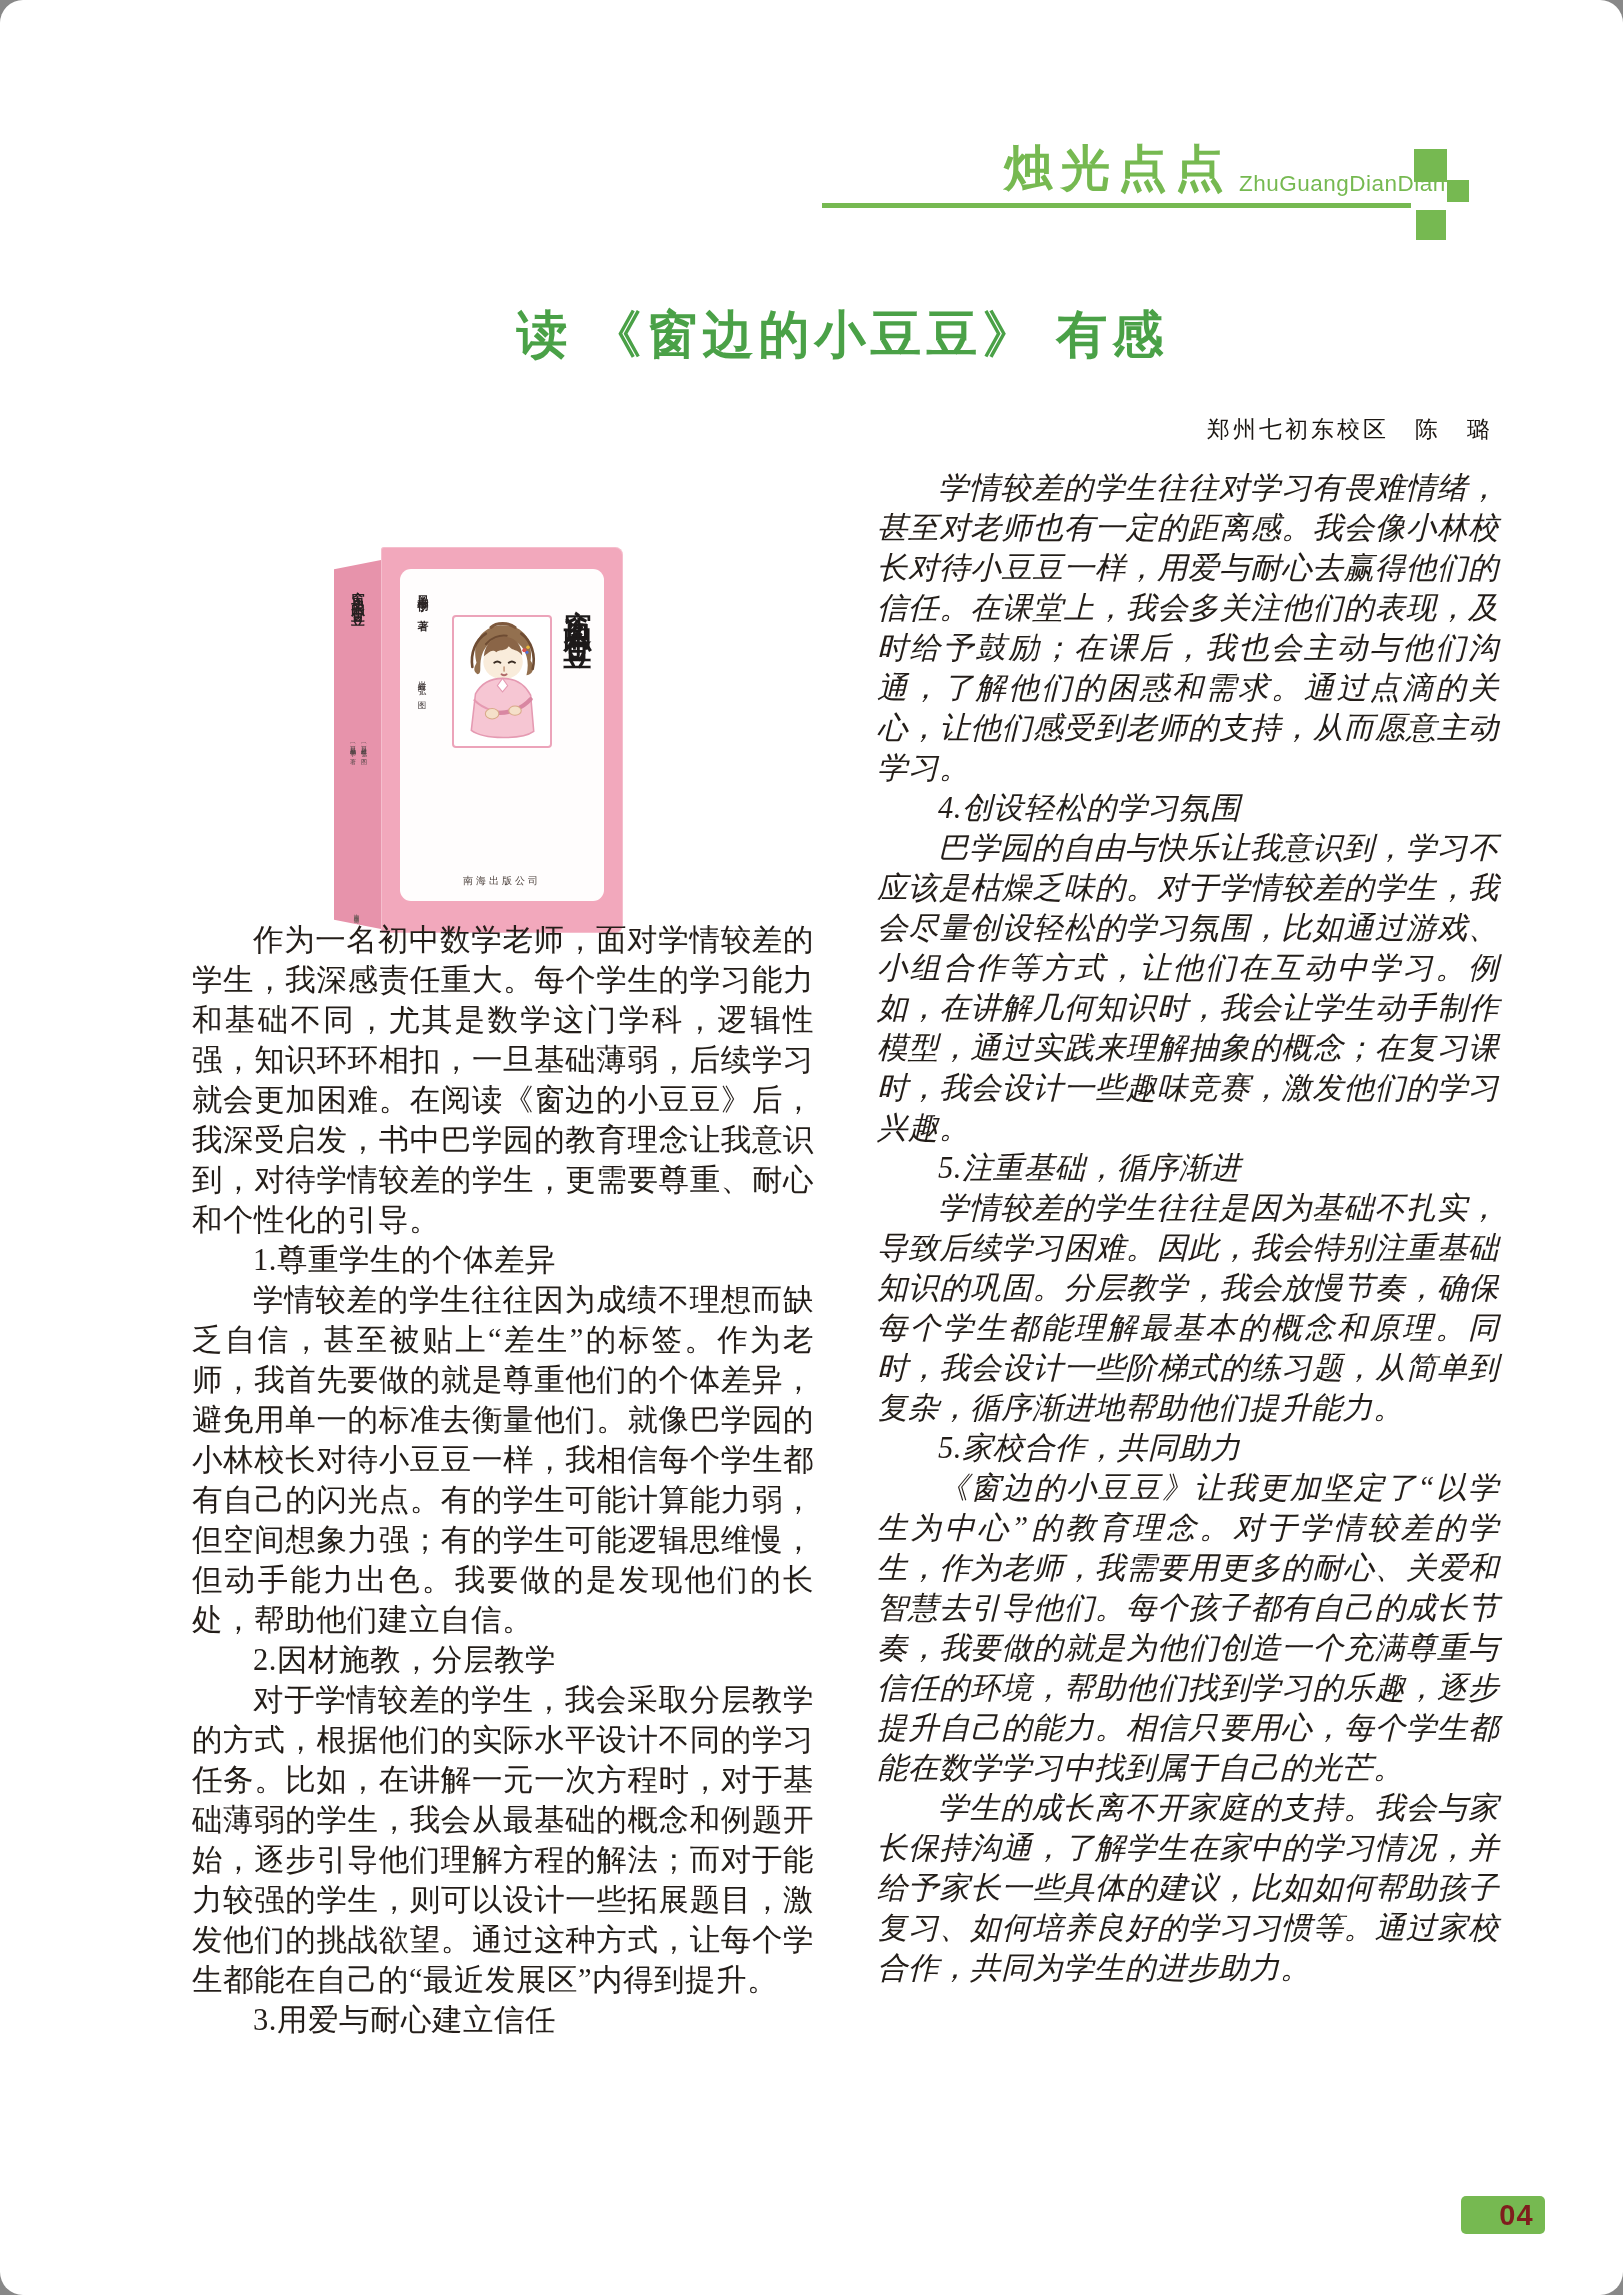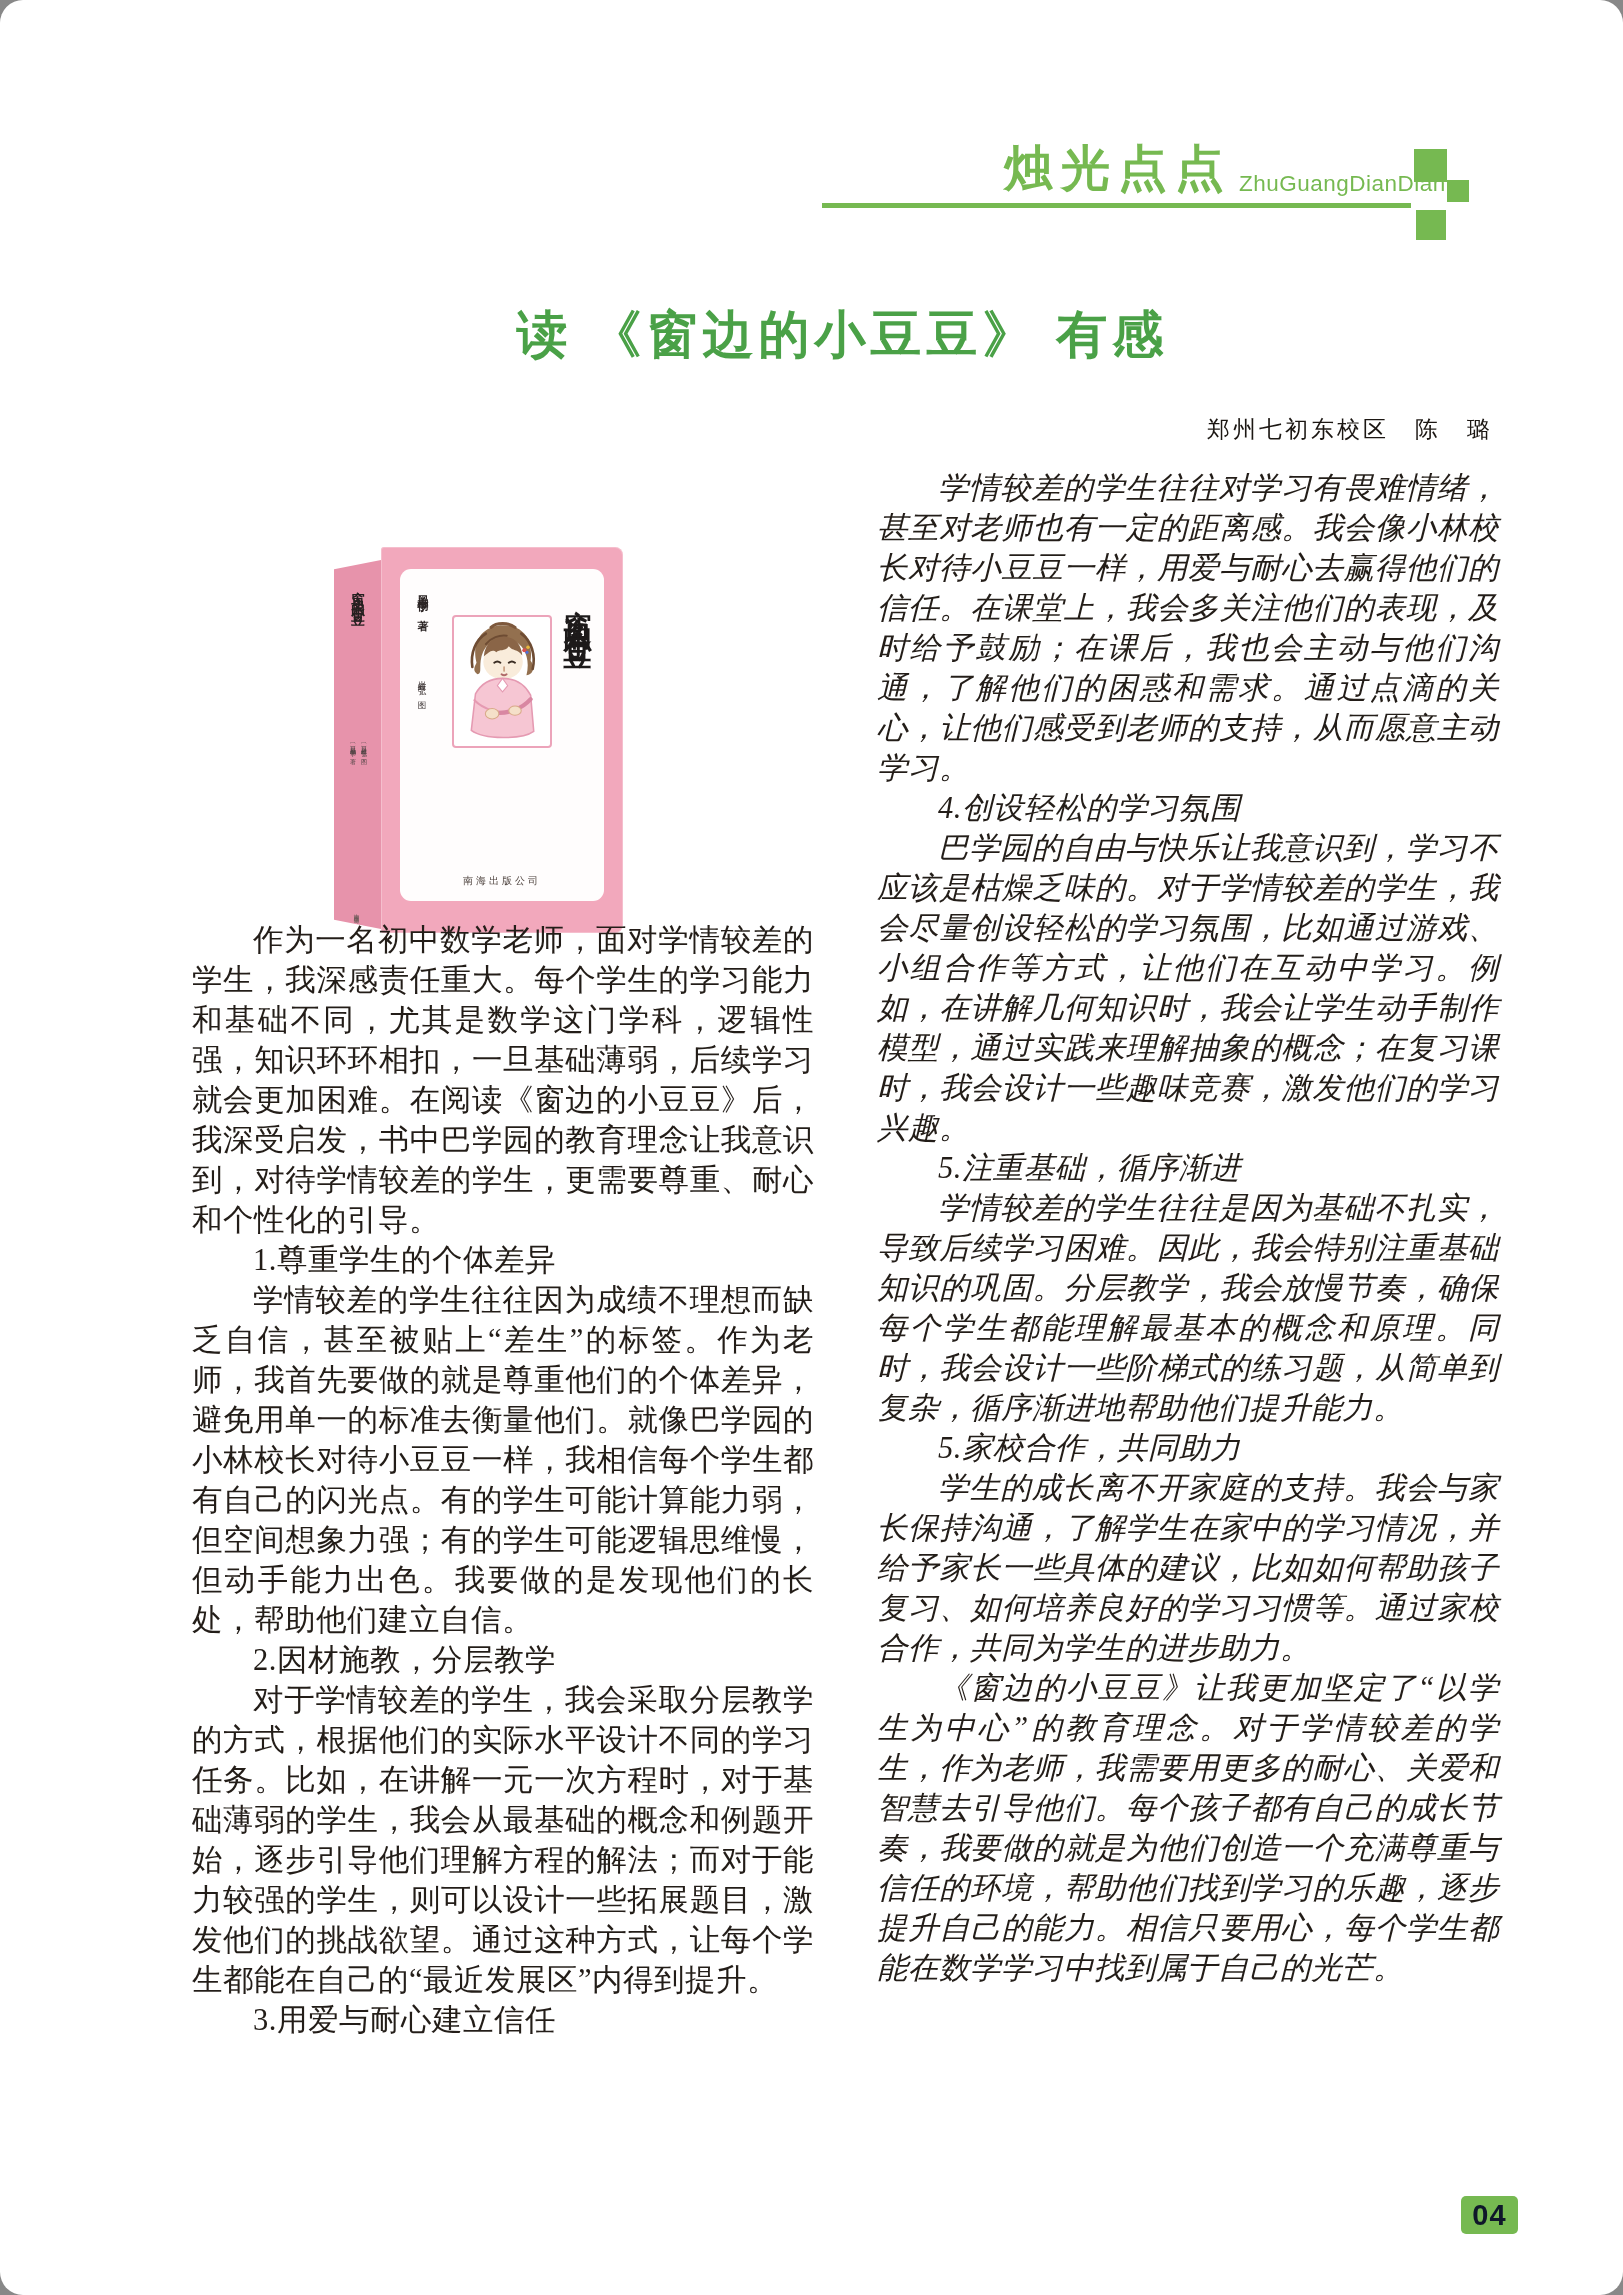--- a/index.html
+++ b/index.html
@@ -117,21 +117,21 @@
   }
   .col-left{left:192px;top:920px;}
   .col-right{left:877px;top:468px;font-style:italic;}
   .para{margin:0;text-indent:2em;}
   
   .pageno{
     position:absolute;left:1461px;top:2196px;width:57px;height:38px;
     background:var(--green);border-radius:5px;
     display:flex;align-items:center;justify-content:center;
     font-family:"Liberation Sans","DejaVu Sans",sans-serif;
-    font-size:29px;font-weight:700;color:#0f172a;letter-spacing:1px;
+    font-size:29px;font-weight:700;color:#7f1d1d;letter-spacing:1px;padding-left:27px;
   }
 </style>
 </head>
 <body>
 
 <div class="page">
 
   <div class="brand-cn">烛光点点</div>
   <div class="brand-en">ZhuGuangDianDian</div>
   <div class="header-rule"></div>
@@ -197,22 +197,22 @@
       <p class="para">对于学情较差的学生，我会采取分层教学的方式，根据他们的实际水平设计不同的学习任务。比如，在讲解一元一次方程时，对于基础薄弱的学生，我会从最基础的概念和例题开始，逐步引导他们理解方程的解法；而对于能力较强的学生，则可以设计一些拓展题目，激发他们的挑战欲望。通过这种方式，让每个学生都能在自己的“最近发展区”内得到提升。</p>
       <p class="para hd">3.用爱与耐心建立信任</p>
     </div>
   <div class="col col-right">
       <p class="para">学情较差的学生往往对学习有畏难情绪，甚至对老师也有一定的距离感。我会像小林校长对待小豆豆一样，用爱与耐心去赢得他们的信任。在课堂上，我会多关注他们的表现，及时给予鼓励；在课后，我也会主动与他们沟通，了解他们的困惑和需求。通过点滴的关心，让他们感受到老师的支持，从而愿意主动学习。</p>
       <p class="para hd">4.创设轻松的学习氛围</p>
       <p class="para">巴学园的自由与快乐让我意识到，学习不应该是枯燥乏味的。对于学情较差的学生，我会尽量创设轻松的学习氛围，比如通过游戏、小组合作等方式，让他们在互动中学习。例如，在讲解几何知识时，我会让学生动手制作模型，通过实践来理解抽象的概念；在复习课时，我会设计一些趣味竞赛，激发他们的学习兴趣。</p>
       <p class="para hd">5.注重基础，循序渐进</p>
       <p class="para">学情较差的学生往往是因为基础不扎实，导致后续学习困难。因此，我会特别注重基础知识的巩固。分层教学，我会放慢节奏，确保每个学生都能理解最基本的概念和原理。同时，我会设计一些阶梯式的练习题，从简单到复杂，循序渐进地帮助他们提升能力。</p>
       <p class="para hd">5.家校合作，共同助力</p>
+      <p class="para">《窗边的小豆豆》让我更加坚定了“以学生为中心”的教育理念。对于学情较差的学生，作为老师，我需要用更多的耐心、关爱和智慧去引导他们。每个孩子都有自己的成长节奏，我要做的就是为他们创造一个充满尊重与信任的环境，帮助他们找到学习的乐趣，逐步提升自己的能力。相信只要用心，每个学生都能在数学学习中找到属于自己的光芒。</p>
       <p class="para">学生的成长离不开家庭的支持。我会与家长保持沟通，了解学生在家中的学习情况，并给予家长一些具体的建议，比如如何帮助孩子复习、如何培养良好的学习习惯等。通过家校合作，共同为学生的进步助力。</p>
-      <p class="para">《窗边的小豆豆》让我更加坚定了“以学生为中心”的教育理念。对于学情较差的学生，作为老师，我需要用更多的耐心、关爱和智慧去引导他们。每个孩子都有自己的成长节奏，我要做的就是为他们创造一个充满尊重与信任的环境，帮助他们找到学习的乐趣，逐步提升自己的能力。相信只要用心，每个学生都能在数学学习中找到属于自己的光芒。</p>
     </div>
 
   <div class="pageno">
     <span>04</span>
   </div>
 
 </div>
 
 
 </body></html>

